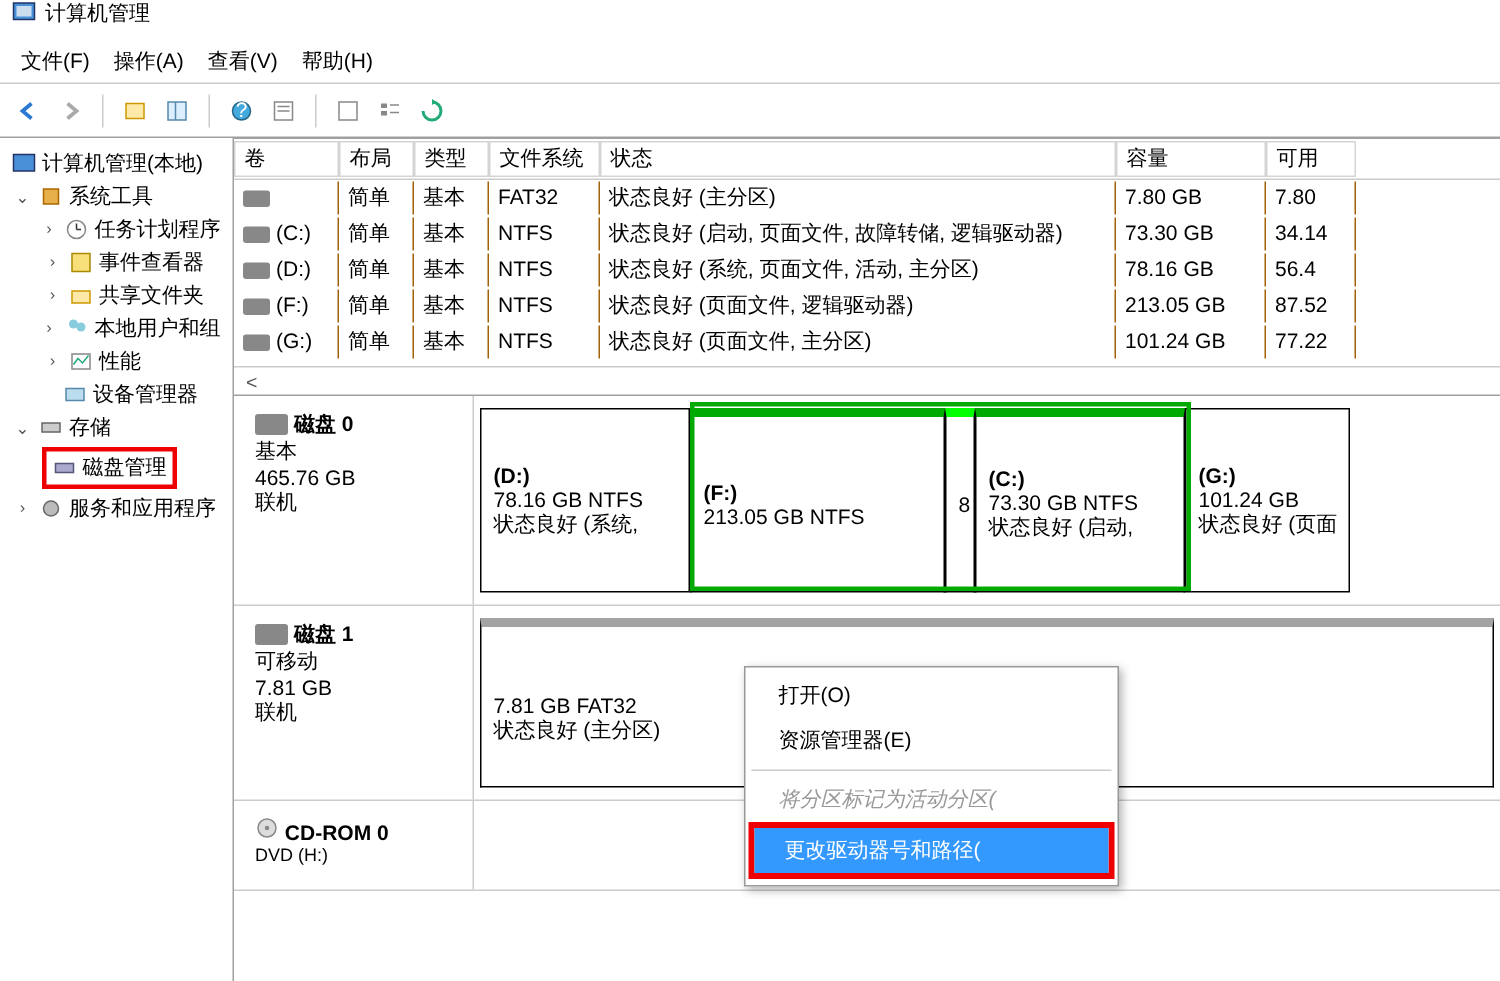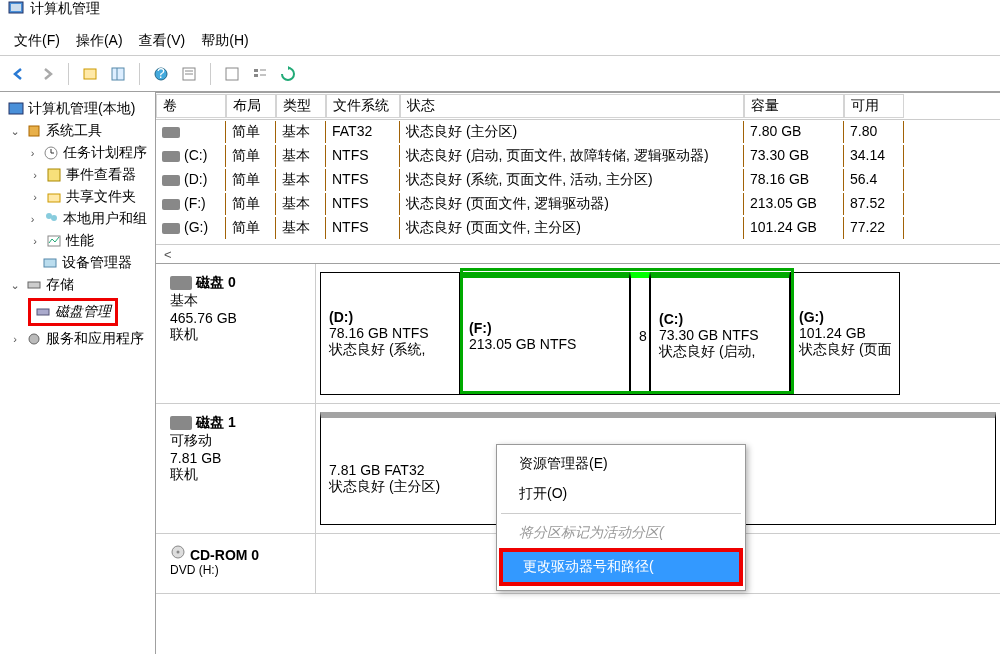--- a/index.html
+++ b/index.html
@@ -189,21 +189,21 @@
           </svg></span>
       <span>设备管理器</span>
     </div>
     <div class="tree-item">
       <span class="caret">⌄</span>
       <span class="ticon"><svg viewBox="0 0 16 16">
             <rect x="2" y="5" width="12" height="6" fill="#ccc" stroke="#666"></rect>
           </svg></span>
       <span>存储</span>
     </div>
-    <div class="tree-item" style="margin-left:20px;font-style:italic;">
+    <div class="tree-item" style="margin-left:20px;">
       <span class="red-box" style="display:flex;align-items:center;gap:4px;">
         <span class="ticon"><svg viewBox="0 0 16 16">
               <rect x="2" y="5" width="12" height="6" fill="#aac" stroke="#557"></rect>
             </svg></span>
         <span>磁盘管理</span>
       </span>
     </div>
     <div class="tree-item">
       <span class="caret">›</span>
       <span class="ticon"><svg viewBox="0 0 16 16">
@@ -332,22 +332,22 @@
           <div><span class="ticon"><svg viewBox="0 0 16 16">
                   <circle cx="8" cy="8" r="6" fill="#ddd" stroke="#888"></circle>
                   <circle cx="8" cy="8" r="1.5" fill="#888"></circle>
                 </svg></span> <span class="dname">CD-ROM 0</span></div>
           <div style="color:#000000;font-size:12px;">DVD (H:)</div>
         </div>
         <div class="disk-bars"></div>
       </div>
 
       <div class="context-menu" style="left:340px; top:180px;">
+        <div class="cm-item">打开(O)</div>
         <div class="cm-item">资源管理器(E)</div>
-        <div class="cm-item">打开(O)</div>
         <div style="height:1px;background:#ccc;margin:4px 2px;"></div>
         <div class="cm-item disabled">将分区标记为活动分区(</div>
         <div class="red-box2">
           <div class="cm-item sel">更改驱动器号和路径(</div>
         </div>
       </div>
 
     </div>
   </div>
 </div>

